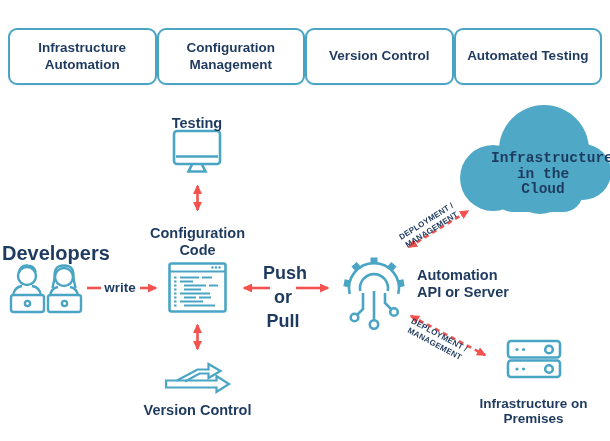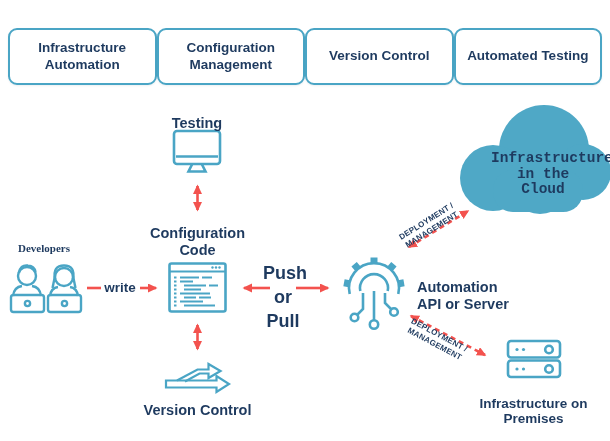--- a/index.html
+++ b/index.html
@@ -14,24 +14,24 @@
     border:2.5px solid #4AA5C5;border-radius:9px;
     display:flex;align-items:center;justify-content:center;text-align:center;
     font-size:13.5px;font-weight:bold;line-height:16.5px;padding:0 5px;
     box-shadow:0 1px 2px rgba(30,58,95,.08);
   }
   svg.layer{position:absolute;left:0;top:0;z-index:1;}
   .lbl{position:absolute;z-index:2;font-weight:bold;color:#1E3A5F;}
   .center{text-align:center;}
   .lbl-testing{left:157px;top:115px;width:80px;font-size:14.5px;}
   .lbl-infracode{left:147px;top:225px;width:101px;font-size:14.5px;line-height:16.5px;}
-  .lbl-developers{left:2px;top:242px;width:84px;font-size:11px;font-family:Liberation Serif, serif;}
+  .lbl-developers{left:2px;top:242px;width:84px;font-size:20px;}
   .lbl-write{left:98px;top:280px;width:44px;font-size:13.5px;}
   .lbl-pushpull{left:263px;top:261px;width:40px;font-size:18px;line-height:24px;}
-  .lbl-automation{left:417px;top:267px;width:104px;font-size:14.5px;line-height:17px;margin-top:12px;}
+  .lbl-automation{left:417px;top:267px;width:104px;font-size:14.5px;line-height:17px;}
   .lbl-cloud{left:491px;top:151px;width:104px;font-size:14.5px;line-height:15.5px;font-family:Liberation Mono, monospace;}
   .lbl-vc{left:130px;top:402px;width:135px;font-size:14.5px;}
   .lbl-premises{left:475px;top:388px;width:117px;font-size:13.5px;line-height:15px;margin-top:8px;}
   .lbl-deploy{font-size:8px;line-height:9.5px;letter-spacing:.2px;width:88px;}
   .lbl-deploy span{display:block;}
   .lbl-deploy-cloud{left:385px;top:216px;transform:rotate(-32deg);}
   .lbl-deploy-prem{left:393px;top:330px;transform:rotate(28deg);}
 </style>
 </head>
 <body>

